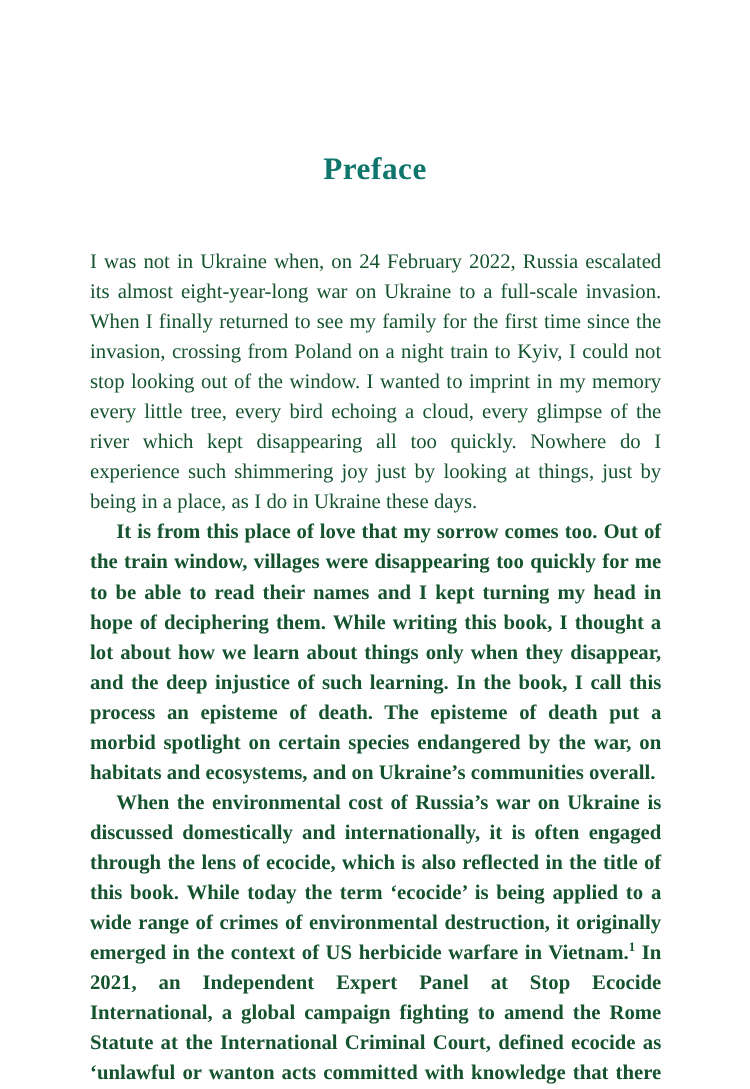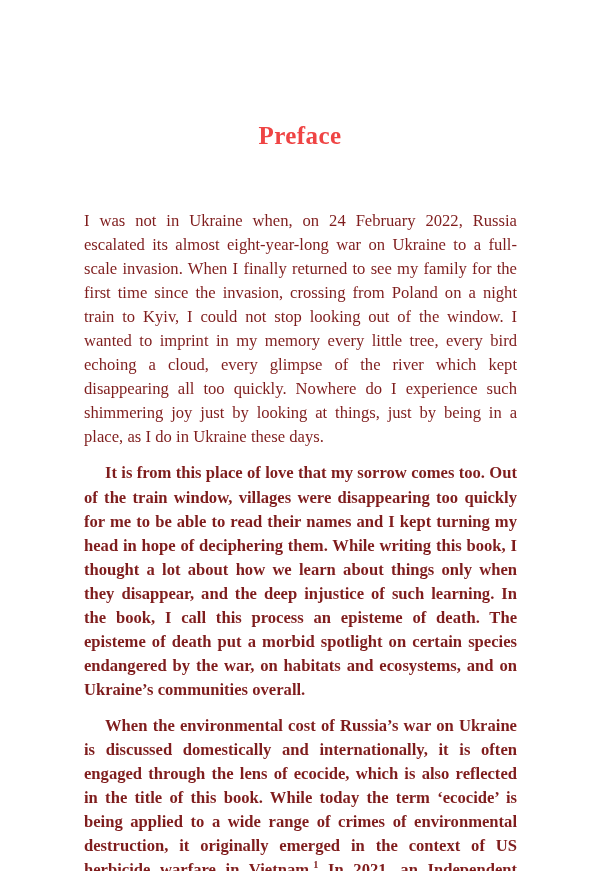--- a/index.html
+++ b/index.html
@@ -26,40 +26,40 @@
 
   .page-heading {
     position: absolute;
     top: 106px;
     left: 0;
     width: 600px;
     text-align: center;
     font-size: 25px;
     font-weight: bold;
     letter-spacing: 0.4px;
-    color: #ef4444;
+    color: #0f766e;
     line-height: 1;
   }
 
   .text-block {
     position: absolute;
     top: 197px;
     left: 72px;
     width: 457px;
   }
 
   p.para {
-    margin: 12px;
+    margin: 0;
     font-size: 16.6px;
     line-height: 24.05px;
     text-align: justify;
     text-justify: inter-word;
     hyphens: manual;
     -webkit-hyphens: manual;
-    color: #7f1d1d;
+    color: #14532d;
     word-spacing: 0.1px;
   }
 
   p.para.indent {
     text-indent: 21px;
     font-weight: bold;
   }
 
   p.para:last-child {
     text-align-last: justify;

